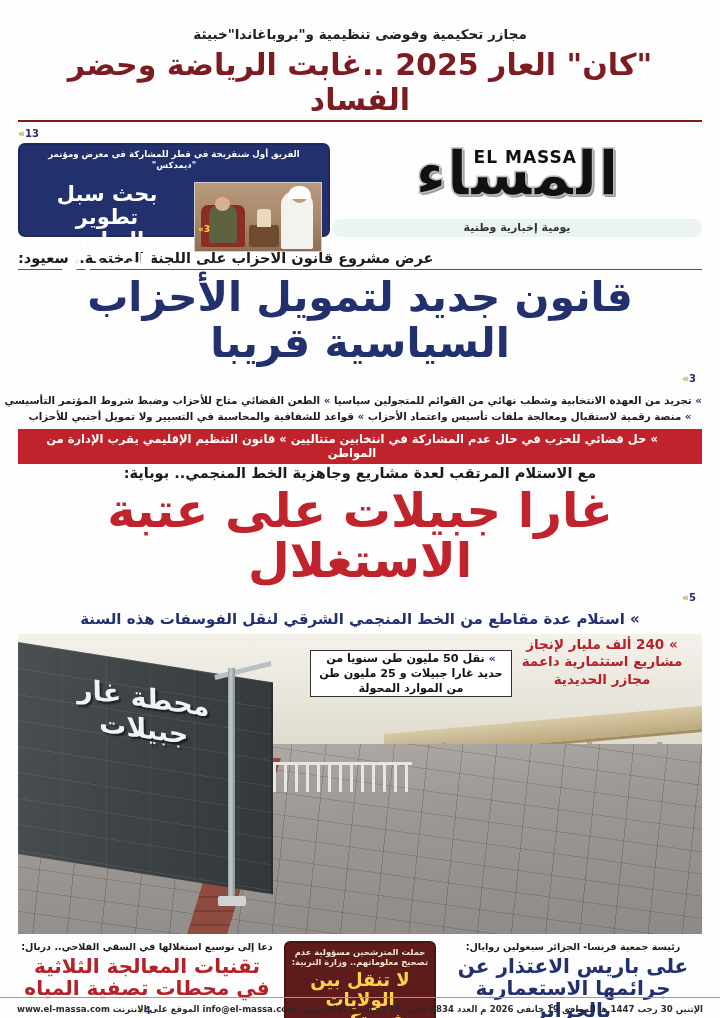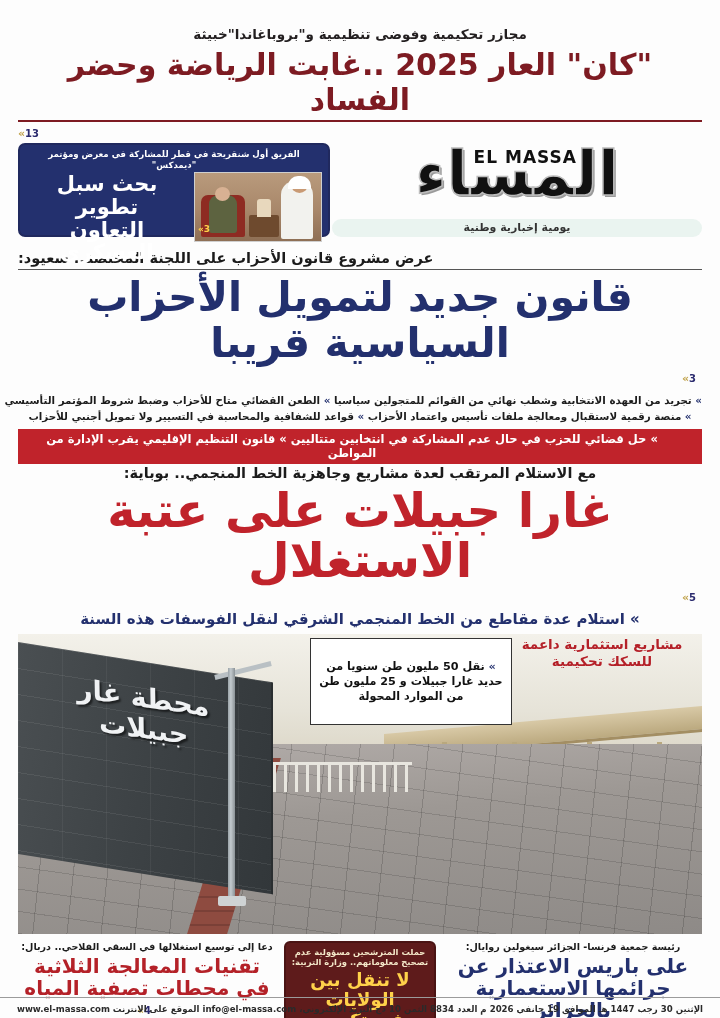--- a/index.html
+++ b/index.html
@@ -114,21 +114,21 @@
     position: relative;
     color: #fff;
     height: 94px;
   }
   .promo-kicker {
     font-size: 8.6px;
     font-weight: bold;
     text-align: center;
     color: #ffffff;
     line-height: 1.25;
-    margin-bottom: 2px;
+    margin-bottom: 12px;
   }
   .promo-body { display: flex; flex-direction: row; gap: 6px; align-items: stretch; }
   .promo-title {
     flex: 1;
     font-size: 21px;
     font-weight: bold;
     color: #fff;
     line-height: 1.08;
     text-align: center;
     padding-top: 1px;
@@ -313,25 +313,25 @@
       background:#cfd3d4; border-radius:2px; }
   .pole-arm { position:absolute; left:196px; top:34px; width:58px; height:5px;
       background:#b9c0c4; transform: rotate(-14deg); }
   .fence { position:absolute; left:244px; top:128px; width:150px; height:30px;
       background: repeating-linear-gradient(90deg,#e8e6df 0 3px, transparent 3px 11px);
       border-top:3px solid #e8e6df; }
 
   
   .cap-white {
     position: absolute;
-    right: 190px; top: 4px;
+    right: 190px; top: 16px;
     width: 202px;
     background: #ffffff;
     border: 1.5px solid #333;
-    padding: 20px 6px;
+    padding: 0 6px;
     font-size: 11.2px;
     font-weight: bold;
     color: #111;
     line-height: 1.35;
     text-align: center;
     z-index: 5;
   }
   .cap-red {
     position: absolute;
     right: 10px; top: 2px;
@@ -514,22 +514,26 @@
     <div class="pole-arm"></div>
     <div class="pole"></div>
     <div class="pole-base"></div>
 
     <div class="cap-white">
       <span class="chevb">»</span>
       <span>نقل 50 مليون طن سنويا من حديد غارا جبيلات و 25 مليون طن من الموارد المحولة</span>
     </div>
 
     <div class="cap-red">
+      <div>
+        <span>»</span>
+        <span>240 ألف مليار لإنجاز</span>
+      </div>
       <div>مشاريع استثمارية داعمة</div>
-      <div>للسكك تحكيمية</div>
+      <div>مجازر الحديدية</div>
     </div>
   </div>
 
   <div class="bottom-row">
 
     <div class="bcol">
       <div class="bcol-kicker">رئيسة جمعية فرنسا- الجزائر سيغولين روايال:</div>
       <div class="bcol-title t-blue">
         <div>على باريس الاعتذار عن</div>
         <div>جرائمها الاستعمارية بالجزائر</div>

